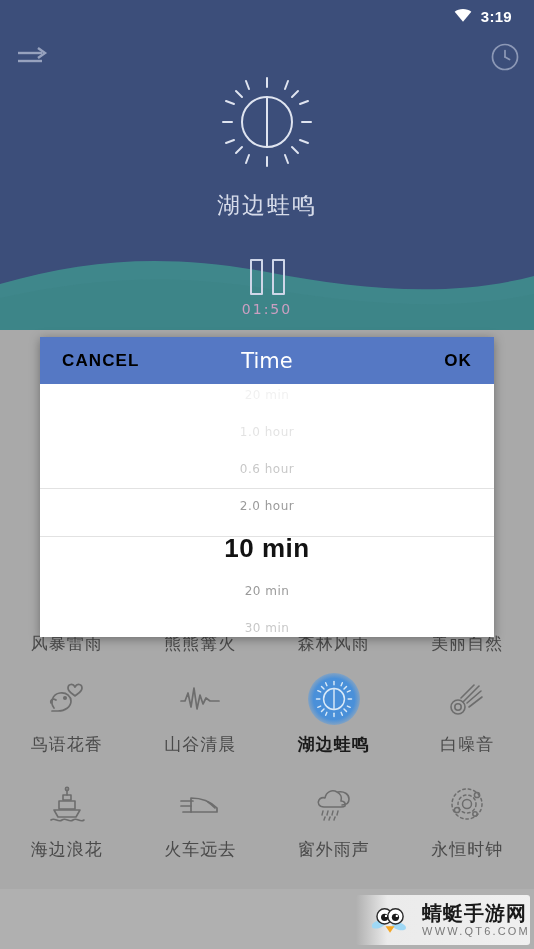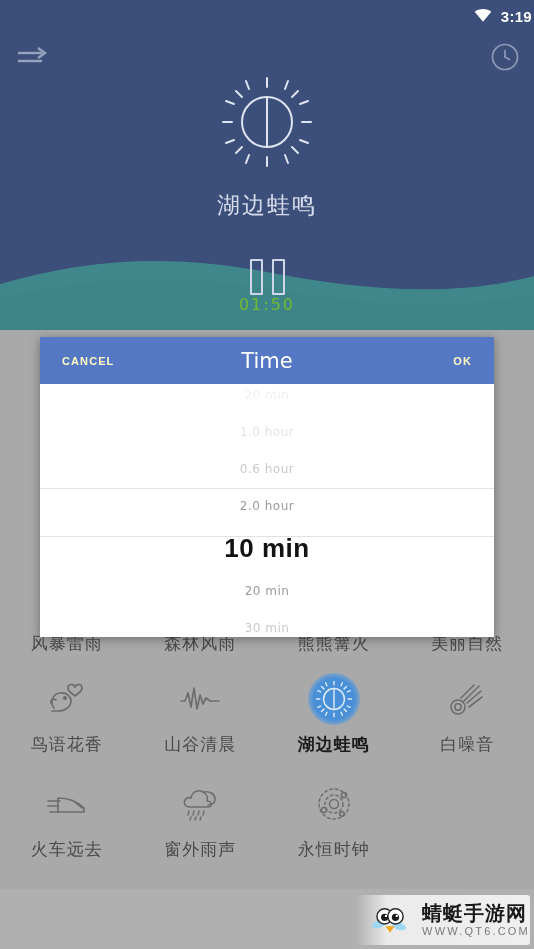--- a/index.html
+++ b/index.html
@@ -16,21 +16,21 @@
   .hero {
     position:absolute; left:0; top:0; width:534px; height:330px;
     background:#3c4e7a; overflow:hidden;
   }
   .wave { position:absolute; left:0; bottom:0; width:534px; height:80px; }
 
   
   .statusbar {
     position:absolute; left:0; top:0; width:534px; height:32px;
     display:flex; align-items:center; justify-content:flex-end;
-    padding-right:2px; gap:8px; z-index:6;
+    padding-right:22px; gap:8px; z-index:6;
   }
   .wifi-ico { width:20px; height:20px; display:block; }
   .clock-txt { color:#ffffff; font-size:15px; font-weight:bold; letter-spacing:0.3px; }
 
   
   .toolbar {
     position:absolute; left:0; top:32px; width:534px; height:50px;
     display:flex; align-items:center; justify-content:space-between;
     padding:0 14px; z-index:6;
   }
@@ -46,21 +46,21 @@
   .hero-title {
     margin-top:16px; color:#d7dcea; font-size:23px; letter-spacing:2px;
     font-family:"DejaVu Sans", sans-serif;
   }
   .pause-wrap { margin-top:38px; display:flex; gap:9px; }
   .pause-bar {
     width:13px; height:36px; border:2px solid #cfd6e8; border-radius:1px;
     background:transparent;
   }
   .hero-time {
-    color:#84cc16; font-size:16px; letter-spacing:2px;
+    margin-top:6px; color:#f9a8d4; font-size:14px; letter-spacing:2px;
     opacity:.75; font-family:"DejaVu Sans", sans-serif;
   }
 
   
   .grid-area {
     position:absolute; left:0; top:330px; width:534px; height:560px;
     background:#a9a9a9;
   }
   .grid-row { display:flex; width:534px; }
   .cell {
@@ -88,21 +88,21 @@
   .dialog {
     position:absolute; left:40px; top:337px; width:454px; height:300px;
     background:#ffffff; z-index:20;
     box-shadow:0 2px 10px rgba(0,0,0,.35);
   }
   .dlg-header {
     height:47px; background:#5578c4; display:flex; align-items:center;
     justify-content:space-between; padding:0 22px;
   }
   .dlg-btn {
-    color:#fef9c3; font-size:11px; font-weight:bold; letter-spacing:1.1px;
+    color:#000000; font-size:17px; font-weight:bold; letter-spacing:1.1px;
     cursor:pointer; background:none; border:none;
     font-family:"Liberation Sans", sans-serif;
   }
   .dlg-title {
     position:absolute; left:0; right:0; top:0; height:47px;
     display:flex; align-items:center; justify-content:center;
     color:#ffffff; font-size:21px; pointer-events:none;
     font-family:"DejaVu Sans", sans-serif;
     border-radius:10px;
   }
@@ -210,24 +210,24 @@
     <div class="hero-time">01:50</div>
   </div>
 
   <div class="grid-area">
 
     <div class="grid-row" style="padding-top:294px;">
       <div class="cell">
         <div class="cell-label">风暴雷雨</div>
       </div>
       <div class="cell">
+        <div class="cell-label">熊熊篝火</div>
+      </div>
+      <div class="cell">
         <div class="cell-label">森林风雨</div>
-      </div>
-      <div class="cell">
-        <div class="cell-label">熊熊篝火</div>
       </div>
       <div class="cell">
         <div class="cell-label">美丽自然</div>
       </div>
     </div>
 
     <div class="grid-row" style="padding-top:18px;">
       <div class="cell">
         <div class="cell-ico">
           <svg width="46" height="42" viewBox="0 0 46 42" fill="none" stroke="#6d6d6d" stroke-width="1.7" stroke-linecap="round" stroke-linejoin="round">
@@ -287,20 +287,33 @@
             <path d="M16 20 L29 7"></path>
           </svg>
         </div>
         <div class="cell-label">白噪音</div>
       </div>
     </div>
 
     <div class="grid-row" style="padding-top:22px;">
       <div class="cell">
         <div class="cell-ico">
+          <svg width="44" height="44" viewBox="0 0 44 44" fill="none" stroke="#6d6d6d" stroke-width="1.6" stroke-linecap="round" stroke-linejoin="round">
+            <path d="M9 28 L35 28 L31 35 L13 35 Z"></path>
+            <rect x="14" y="19" width="16" height="8"></rect>
+            <rect x="18" y="13" width="8" height="5"></rect>
+            <line x1="22" y1="8" x2="22" y2="13"></line>
+            <circle cx="22" cy="7" r="1.6"></circle>
+            <path d="M6 38 C10 35 13 41 17 38 C21 35 24 41 28 38 C32 35 35 41 39 38"></path>
+          </svg>
+        </div>
+        <div class="cell-label">海边浪花</div>
+      </div>
+      <div class="cell">
+        <div class="cell-ico">
           <svg width="46" height="34" viewBox="0 0 46 34" fill="none" stroke="#6d6d6d" stroke-width="1.7" stroke-linecap="round" stroke-linejoin="round">
             <path d="M14 11 C24 11 33 14 40 21 L40 25 L14 25 Z"></path>
             <line x1="4" y1="14" x2="16" y2="14"></line>
             <line x1="4" y1="19" x2="14" y2="19"></line>
             <line x1="6" y1="25" x2="14" y2="25"></line>
             <path d="M31 15 C34 17 36 19 38 21"></path>
           </svg>
         </div>
         <div class="cell-label">火车远去</div>
       </div>

